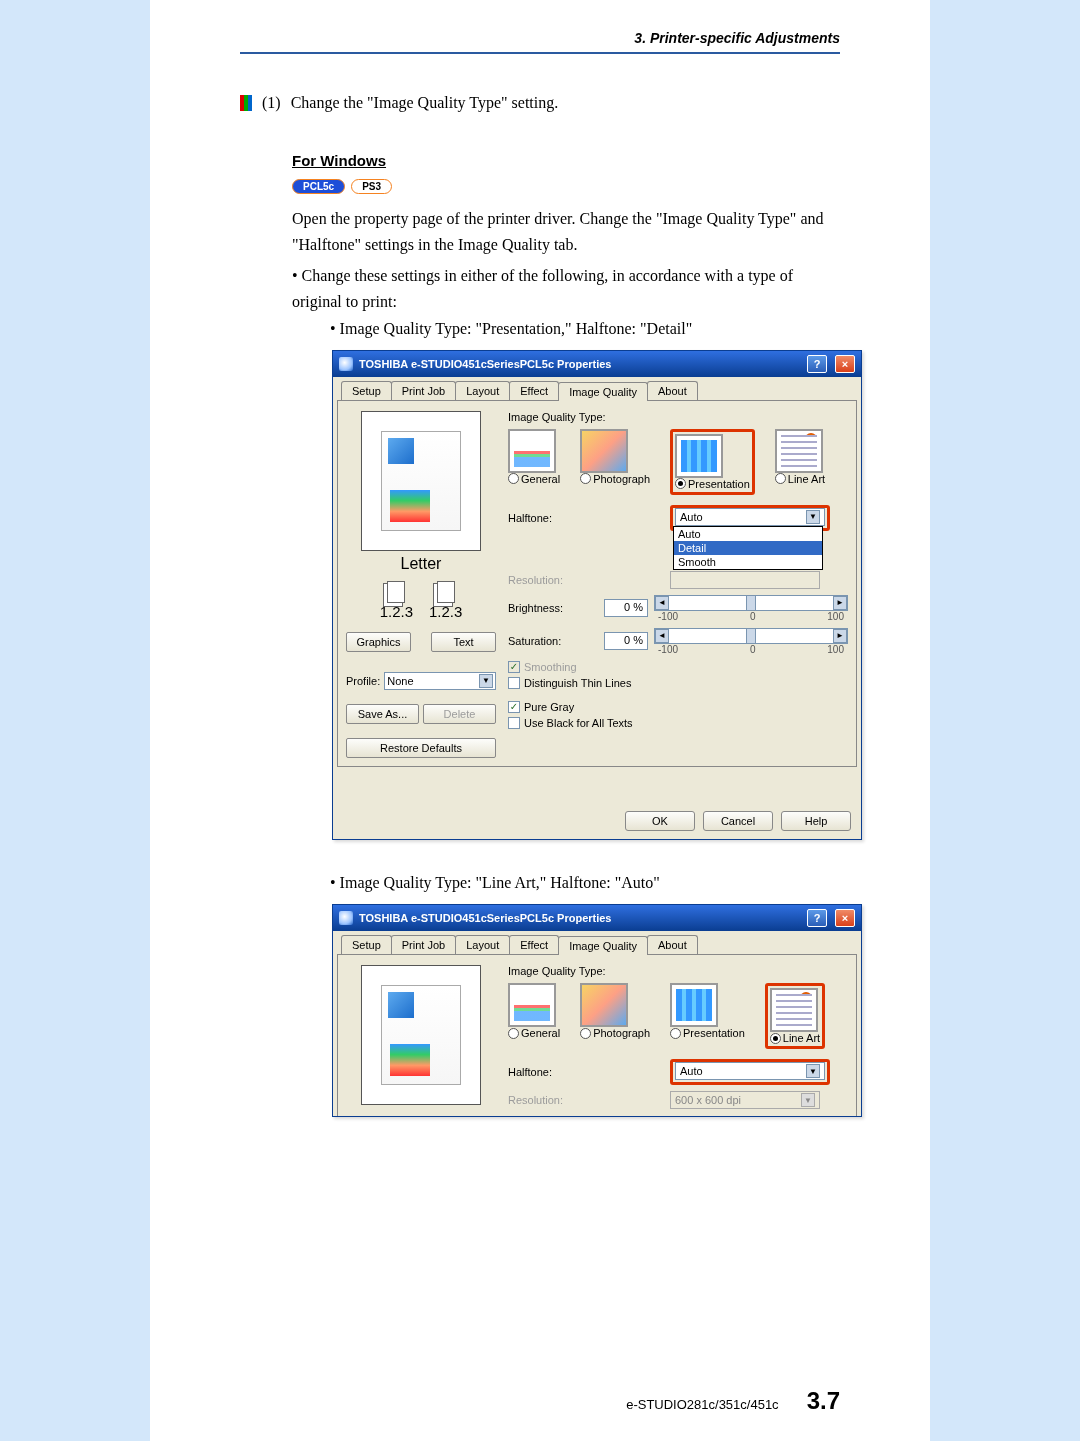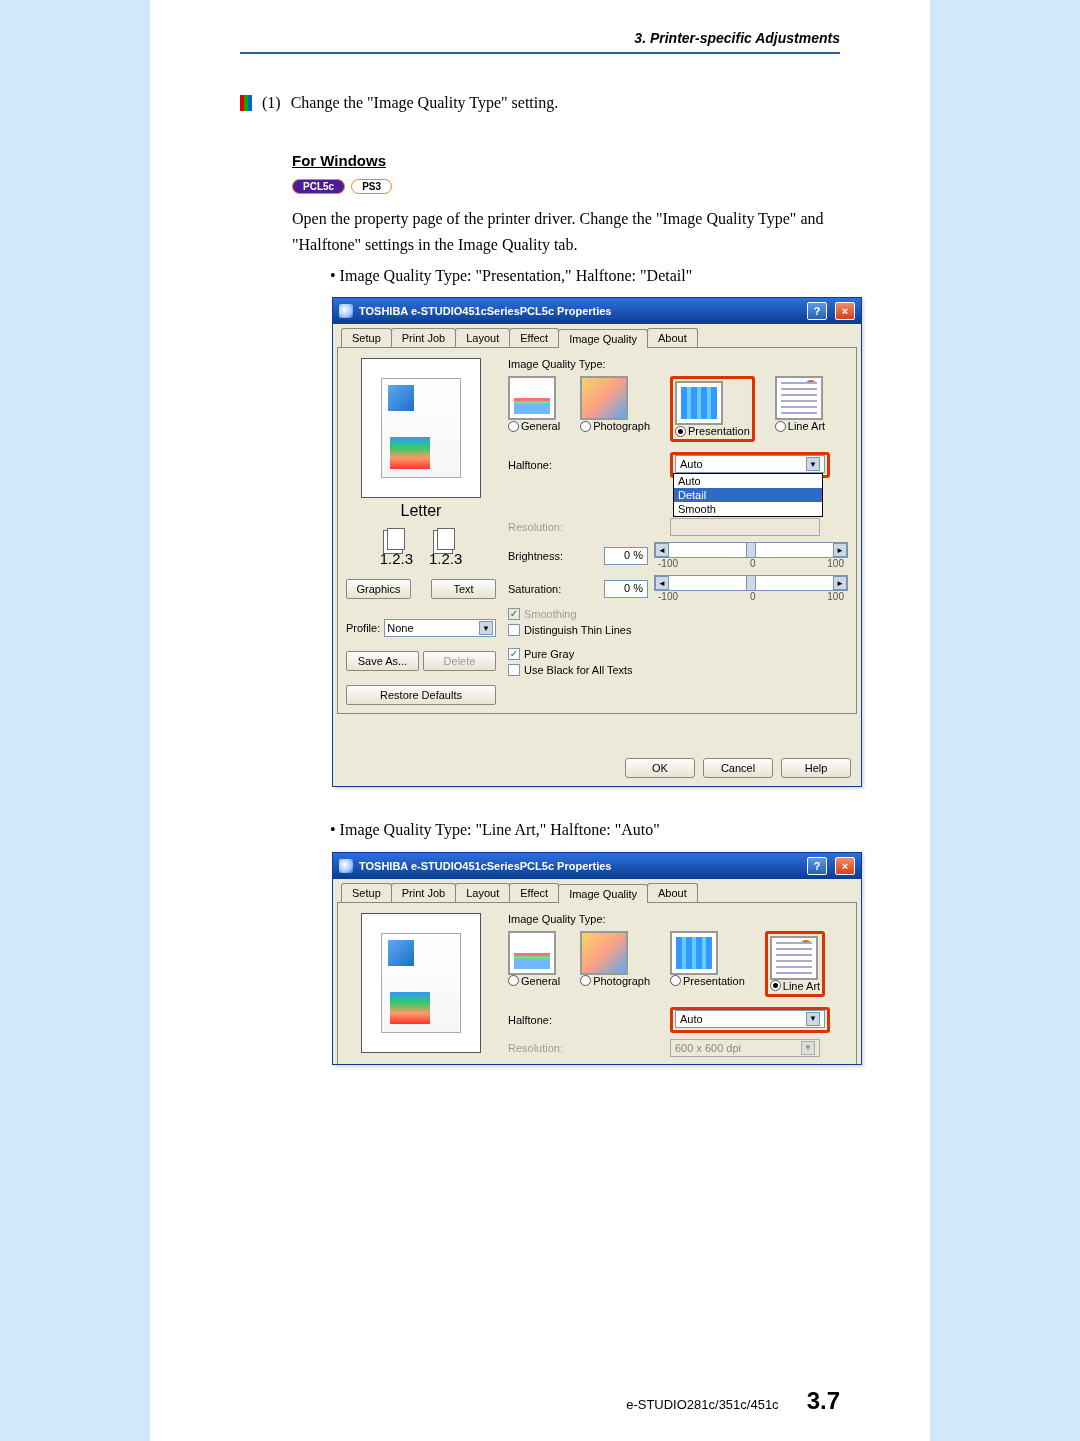--- a/index.html
+++ b/index.html
@@ -6,21 +6,21 @@
   body { background: #d3e7fa; font-family: Arial, sans-serif; width: 1080px; }
   .page { background: #fff; width: 780px; margin: 0 auto; min-height: 1441px; padding: 30px 90px 30px 90px; position: relative; }
   .header-section { font-style: italic; font-weight: bold; color: #000; font-size: 14px; text-align: right; padding-bottom: 6px; margin-bottom: 40px; border-bottom: 2px solid #2a5aa0; }
   .step-row { display: flex; align-items: center; gap: 10px; margin-bottom: 40px; }
   .rgb-icon { display: inline-flex; }
   .rgb-bar { width: 4px; height: 16px; }
   .step-text { font-size: 16px; font-family: "Times New Roman", serif; }
   .subheading { font-weight: bold; text-decoration: underline; font-size: 15px; margin-left: 52px; margin-bottom: 10px; }
   .badges { margin-left: 52px; margin-bottom: 12px; display: flex; gap: 6px; }
   .badge { border: 1px solid #f58220; border-radius: 8px; padding: 1px 10px; font-size: 10px; font-weight: bold; color: #000; background: #fff; }
-  .badge.solid { background: #4c1d95; color: #fff; }
+  .badge.solid { background: #1d4ed8; color: #fff; }
   .body-text { font-family: "Times New Roman", serif; font-size: 16px; margin-left: 52px; line-height: 1.65; margin-bottom: 4px; }
   .bullet { margin-left: 52px; font-family: "Times New Roman", serif; font-size: 16px; line-height: 1.65; }
   .subbullet { margin-left: 90px; font-family: "Times New Roman", serif; font-size: 16px; line-height: 1.65; margin-bottom: 8px; }
 
   
   .dialog { width: 530px; margin: 6px 0 30px 92px; border: 1px solid #0a3d91; font-family: Tahoma, sans-serif; font-size: 11px; box-shadow: 2px 2px 3px rgba(0,0,0,.15); }
   .titlebar { background: linear-gradient(180deg,#2f6fe0,#0a3d91); color: #fff; font-weight: bold; padding: 4px 6px; display: flex; align-items: center; gap: 6px; }
   .titlebar .app-icon { width: 14px; height: 14px; background: radial-gradient(circle at 40% 40%, #fff,#9ec5ff 60%,#1c5dc1); border-radius: 2px; }
   .titlebar .spacer { flex: 1; }
   .tb-btn { width: 20px; height: 18px; border: 1px solid #fff; border-radius: 2px; margin-left: 2px; display: flex; align-items: center; justify-content: center; font-weight: bold; background: linear-gradient(180deg,#5c9ae8,#2a5eb8); color: #fff; }
@@ -105,20 +105,21 @@
     <span class="step-text">(1)</span>
     <span class="step-text">Change the "Image Quality Type" setting.</span>
   </div>
 
   <div class="subheading">For Windows</div>
   <div class="badges">
     <span class="badge solid">PCL5c</span>
     <span class="badge">PS3</span>
   </div>
   <div class="body-text">Open the property page of the printer driver.  Change the "Image Quality Type" and "Halftone" settings in the Image Quality tab.</div>
+  <div class="bullet">• Change these settings in either of the following, in accordance with a type of original to print:</div>
   <div class="subbullet">• Image Quality Type: "Presentation," Halftone: "Detail"</div>
 
   <div class="dialog">
     <div class="titlebar">
       <span class="app-icon"></span>
       <span>TOSHIBA e-STUDIO451cSeriesPCL5c Properties</span>
       <span class="spacer"></span>
       <span class="tb-btn">?</span>
       <span class="tb-btn close">×</span>
     </div>

